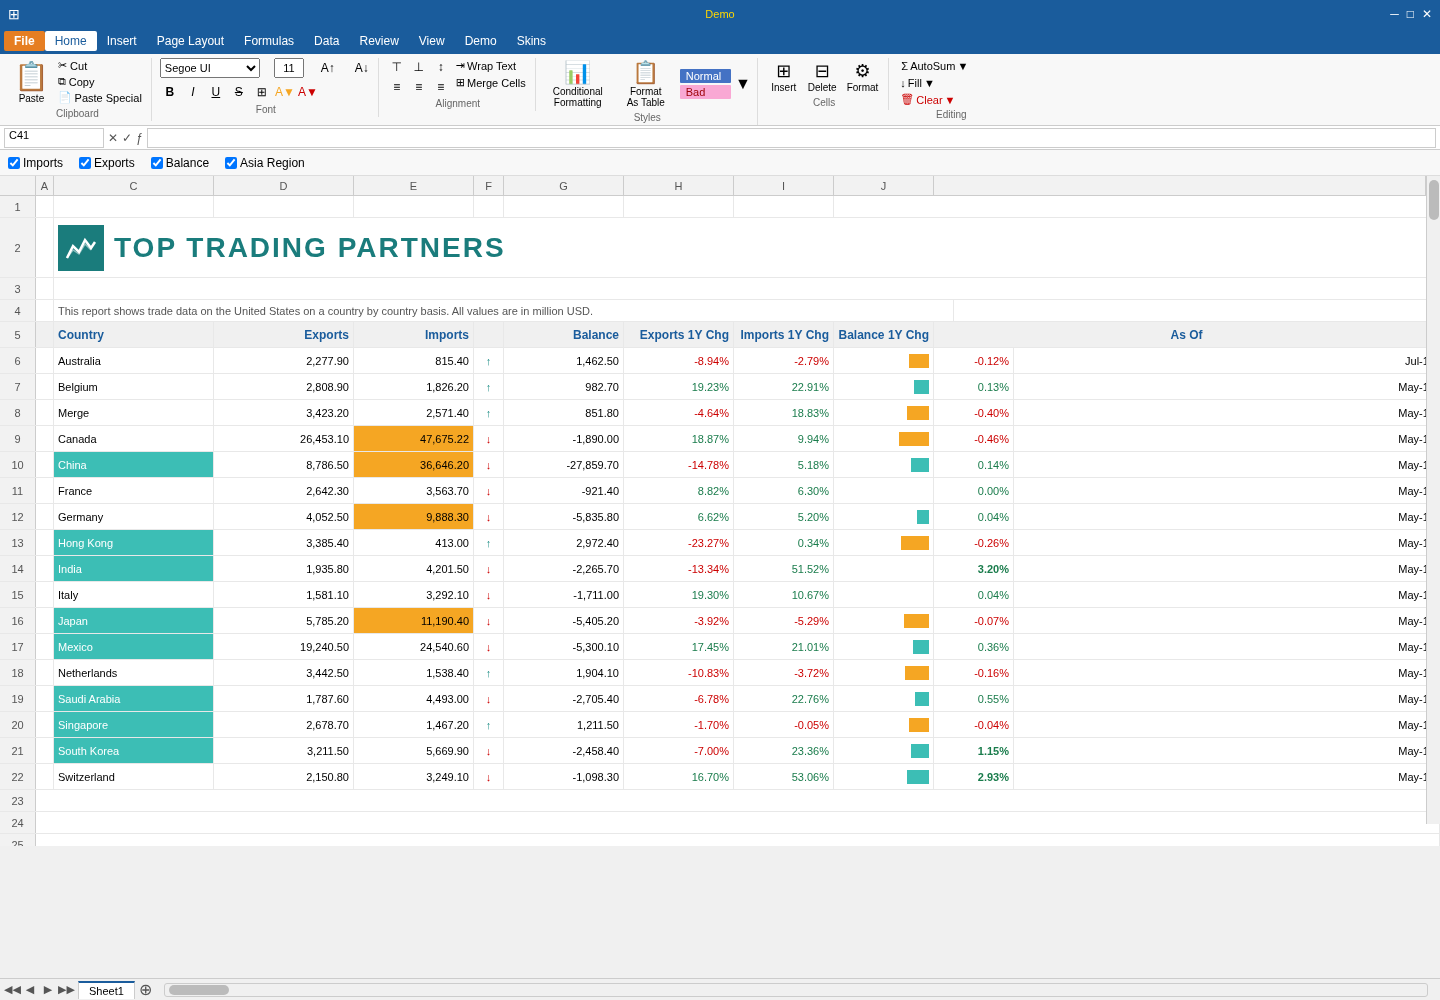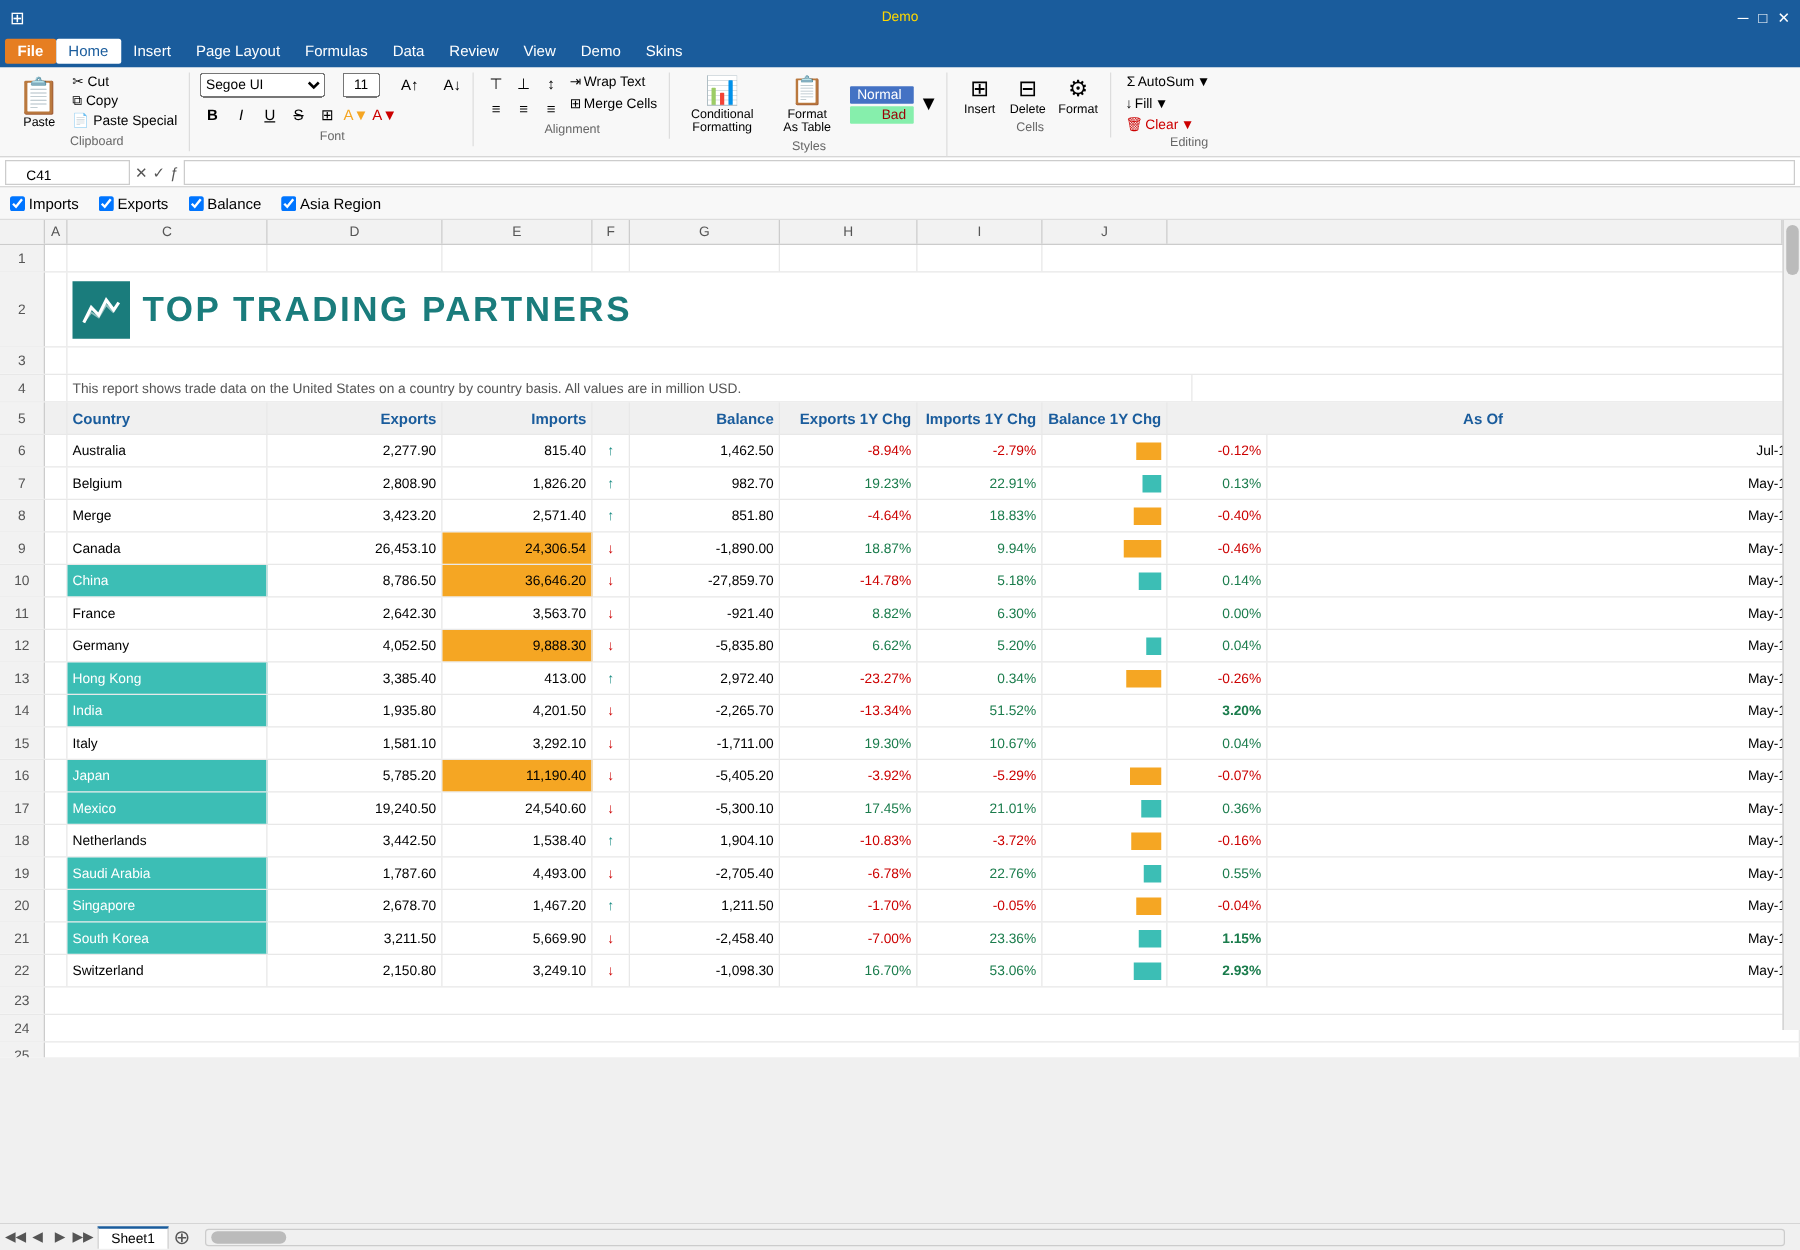--- a/index.html
+++ b/index.html
@@ -134,21 +134,21 @@
       padding: 2px 4px; cursor: pointer; border-radius: 2px; font-size: 10px; text-align: center; width: 60px;
     }
     .fmt-as-table-btn .icon { font-size: 22px; }
     .cell-styles {
       display: flex; flex-direction: column; gap: 2px; flex: 1;
     }
     .style-normal {
       background: #4472c4; color: white; padding: 1px 6px; font-size: 11px; border-radius: 1px; cursor: pointer;
     }
     .style-bad {
-      background: #86efac; color: #9c0006; padding: 1px 6px; font-size: 11px; border-radius: 1px; cursor: pointer; text-align: right;
+      background: #f9a8d4; color: #9c0006; padding: 1px 6px; font-size: 11px; border-radius: 1px; cursor: pointer;
     }
     .styles-scroll { font-size: 16px; cursor: pointer; }
 
     
     .cells-group { min-width: 100px; }
     .cells-inner { display: flex; gap: 2px; }
     .cell-btn {
       display: flex; flex-direction: column; align-items: center;
       padding: 2px 4px; cursor: pointer; border-radius: 2px; font-size: 10px; min-width: 36px;
     }
@@ -179,22 +179,22 @@
       background: white;
       border-bottom: 1px solid #ccc;
       padding: 0 4px;
       gap: 4px;
     }
     .cell-ref-box {
       width: 100px;
       border: 1px solid #ccc;
       height: 20px;
       font-size: 11px;
-      padding: 0 16px;
-      display: flex; align-items: flex-end;
+      padding: 0 4px;
+      display: flex; align-items: flex-start;
     }
     .formula-bar-icons { display: flex; gap: 4px; align-items: center; }
     .formula-bar-icon { font-size: 12px; cursor: pointer; color: #555; }
     .formula-input {
       flex: 1;
       height: 20px;
       border: 1px solid #ccc;
       font-size: 11px;
       padding: 0 4px;
     }
@@ -627,21 +627,21 @@
       <div style="width:22px;height:14px;background:#f5a623;display:inline-block;"></div>
     </div>
     <div class="cell cell-right" style="width:80px;color:#c00;">-0.40%</div>
     <div class="cell cell-right" style="flex:1;">May-16</div>
   </div>
         <div class="grid-row" style="height: 26px;">
     <div class="row-num">9</div>
     <div class="cell" style="width:18px;"></div>
     <div class="cell" style="width:160px;">Canada</div>
     <div class="cell cell-right" style="width:140px;">26,453.10</div>
-    <div class="cell cell-right" style="width:120px;background:#f5a623;">24,306.54</div>
+    <div class="cell cell-right" style="width:120px;background:#f5a623;">47,675.22</div>
     <div class="cell cell-center" style="width:30px;">
             <span style="color:#c00;">↓</span>
           </div>
     <div class="cell cell-right" style="width:120px;">-1,890.00</div>
     <div class="cell cell-right" style="width:110px;color:#1a7c4c;">18.87%</div>
     <div class="cell cell-right" style="width:100px;color:#1a7c4c;">9.94%</div>
     <div class="cell" style="width:100px;display:flex;align-items:center;justify-content:flex-end;gap:2px;">
       <div style="width:30px;height:14px;background:#f5a623;display:inline-block;"></div>
     </div>
     <div class="cell cell-right" style="width:80px;color:#c00;">-0.46%</div>

